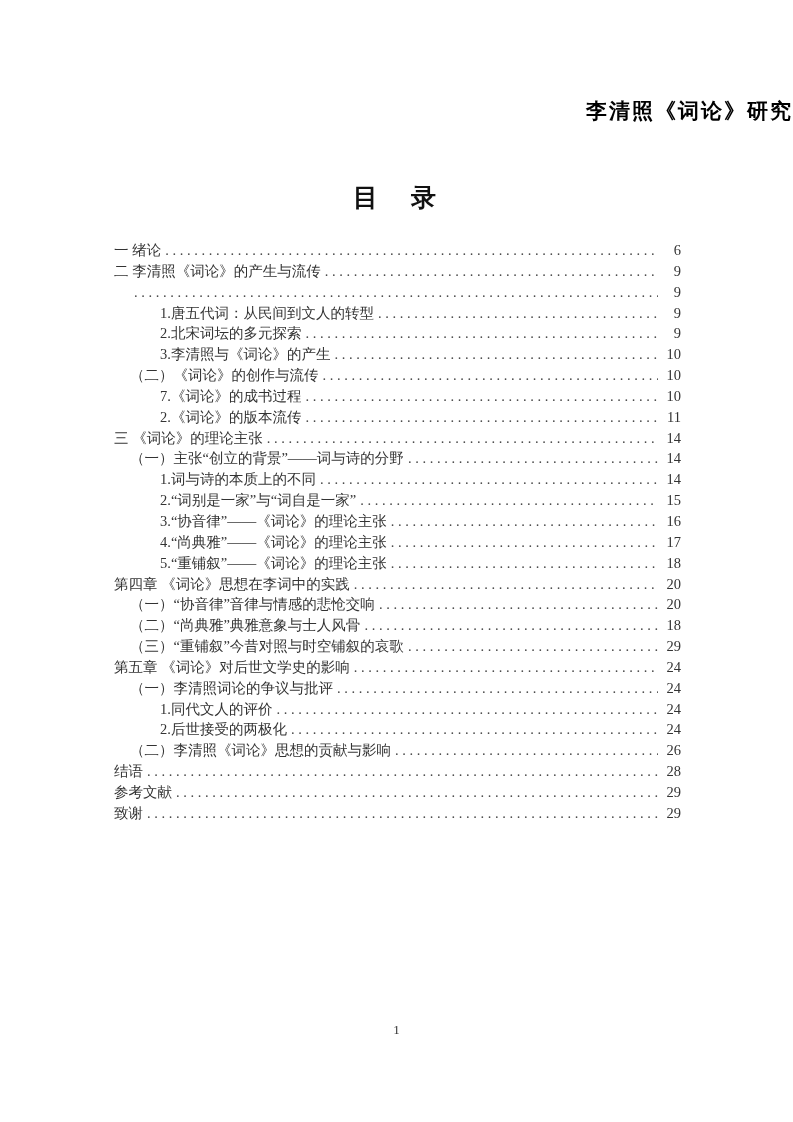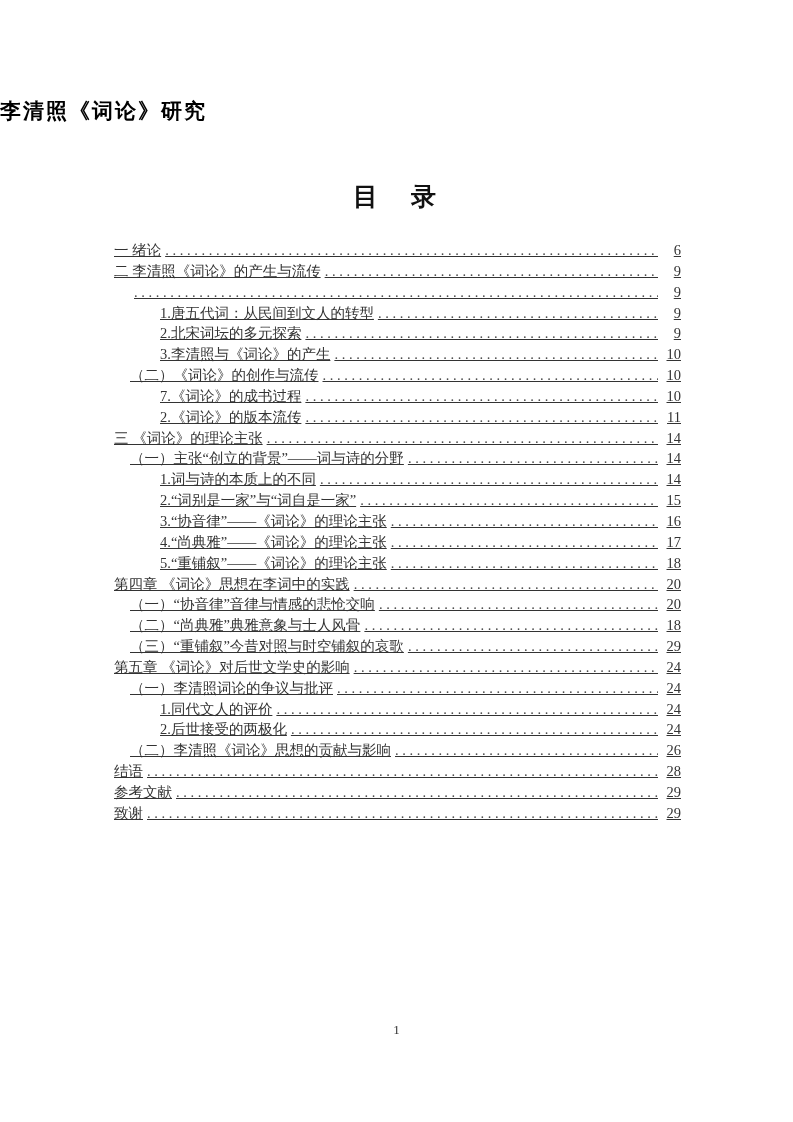--- a/index.html
+++ b/index.html
@@ -11,55 +11,54 @@
     overflow: hidden;
     font-family: "Liberation Serif", "DejaVu Serif", serif;
     color: #333333;
   }
   .doc-title {
     position: absolute;
     top: 99px;
     left: 0;
     right: 0;
     margin: 0;
-    text-align: left;
+    text-align: right;
     font-family: "Liberation Sans", "DejaVu Sans", sans-serif;
     font-weight: bold;
     font-size: 21px;
     line-height: 24px;
     letter-spacing: 2px;
     color: #000000;
   }
   .toc-heading {
     position: absolute;
     top: 183px;
     left: 0;
     right: 0;
     margin: 0;
     text-align: center;
-    font-family: Liberation Serif, serif;
+    font-family: Liberation Sans, sans-serif;
     font-weight: bold;
     font-size: 25px;
     line-height: 28px;
     letter-spacing: 4px;
     color: #111111;
   }
   .toc {
     position: absolute;
     top: 240px;
     left: 114px;
     right: 112px;
     font-size: 14.5px;
     line-height: 20.85px;
     color: #333333;
   }
   .toc-row {
     display: flex;
     align-items: baseline;
-    text-decoration: underline;
   }
   .toc-row.lvl2 { padding-left: 16px; }
   .toc-row.lvl3 { padding-left: 46px; align-items: center; }
   .toc-label {
     white-space: nowrap;
     flex: 0 0 auto;
   }
   .toc-leader {
     flex: 1 1 auto;
     overflow: hidden;

